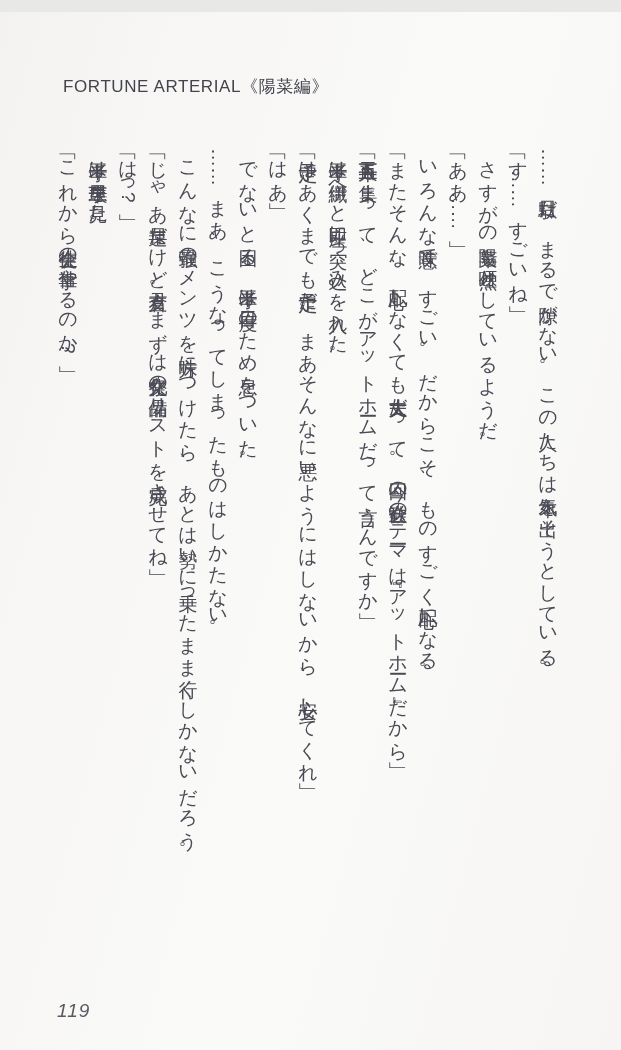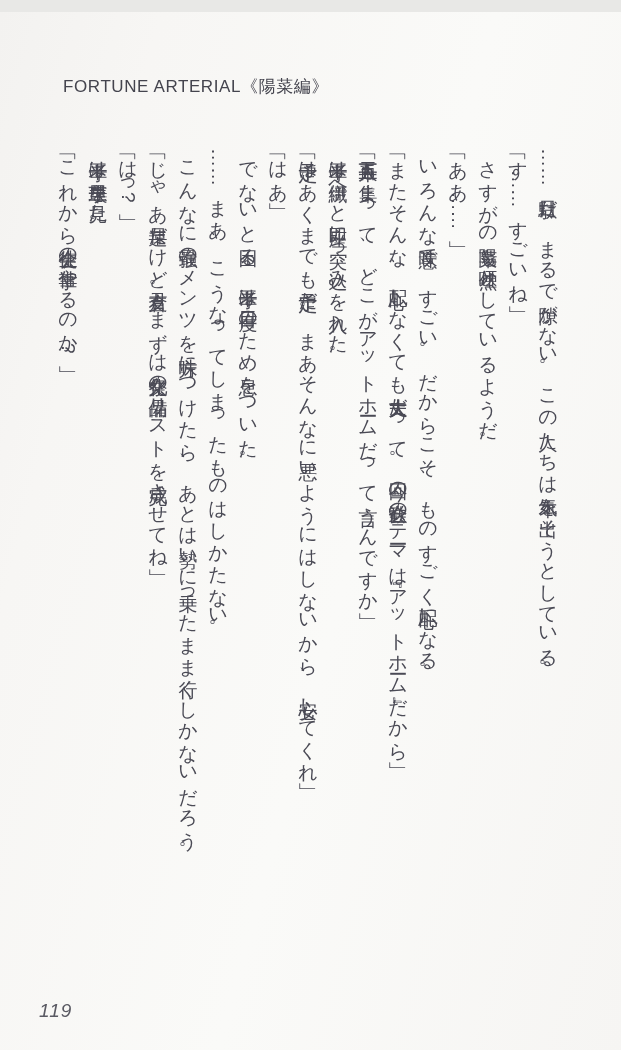--- a/index.html
+++ b/index.html
@@ -37,21 +37,21 @@
     line-height: 30px;
     color: #4a4a55;
     text-align: left;
   }
   .vtext p {
     margin: 0;
     padding: 0;
   }
   .page-number {
     position: absolute;
-    left: 39px;
+    left: 57px;
     top: 988px;
     font-size: 19px;
     font-style: italic;
     color: #5a5a63;
     letter-spacing: 1px;
   }
 </style>
 </head>
 <body>
 

